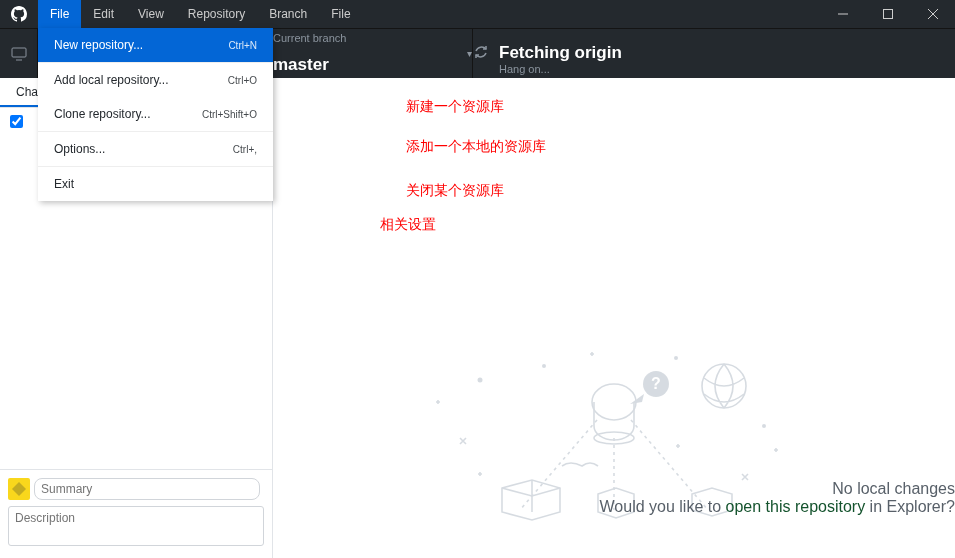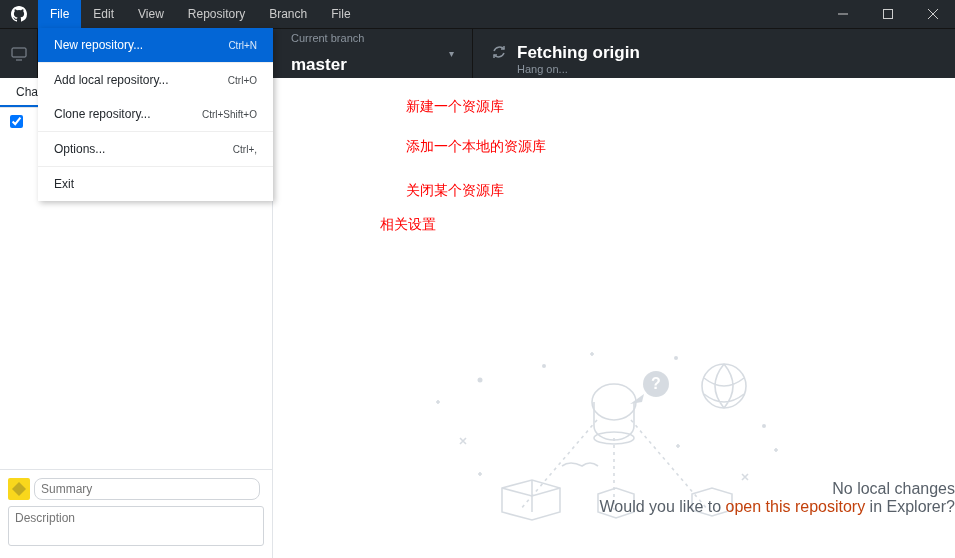--- a/index.html
+++ b/index.html
@@ -10,21 +10,21 @@
 .logo { width: 38px; display: flex; align-items: center; justify-content: center; }
 .logo svg { width: 16px; height: 16px; fill: #fff; }
 .menubar { display: flex; height: 100%; }
 .menu-item { padding: 0 12px; display: flex; align-items: center; cursor: default; }
 .menu-item.active { background: #0366d6; color: #fff; }
 .winctrl { margin-left: auto; display: flex; height: 100%; }
 .winbtn { width: 45px; display: flex; align-items: center; justify-content: center; color: #ccc; }
 
 
 .toolbar { height: 50px; background: #24292e; display: flex; border-top: 1px solid #141414; }
-.tool-slot { border-right: 1px solid #141414; padding: 8px 18px; display: flex; align-items: center; color: #ccc; font-size: 12px; min-width: 200px; position: relative; }
+.tool-slot { border-right: 1px solid #141414; padding: 8px 0; display: flex; align-items: center; color: #ccc; font-size: 12px; min-width: 200px; position: relative; }
 .tool-slot .lbl { color: #8b949e; font-size: 11px; }
 .tool-slot .val { color: #fff; font-size: 17px; font-weight: 600; margin-top: 11px; }
 .tool-icon { margin-right: 10px; color: #8b949e; }
 .chev { margin-left: auto; font-size: 10px; color: #8b949e; }
 
 
 .body { display: flex; height: calc(100% - 78px); }
 .sidebar { width: 273px; border-right: 1px solid #e1e4e8; display: flex; flex-direction: column; background: #fff; position: relative; }
 .tabs { height: 30px; border-bottom: 1px solid #e1e4e8; display: flex; align-items: center; }
 .tab { font-size: 12px; color: #586069; padding: 0 16px; height: 100%; display: flex; align-items: center; }
@@ -32,21 +32,21 @@
 .chk { margin: 6px 10px; }
 .sidebar-spacer { flex: 1; }
 .commit-box { padding: 8px; border-top: 1px solid #e1e4e8; }
 .avatar { width: 22px; height: 22px; background: #f9d71c; display: inline-block; vertical-align: top; margin-right: 4px; border-radius: 2px; position: relative; }
 .avatar::after { content: ""; position: absolute; inset: 4px; background: #24292e; clip-path: polygon(50% 0,100% 50%,50% 100%,0 50%); opacity: .25; }
 .summary-input { width: calc(100% - 30px); height: 22px; border: 1px solid #d1d5da; border-radius: 8px; padding: 0 6px; font-size: 12px; color: #999; }
 .desc-input { width: 100%; height: 40px; border: 1px solid #d1d5da; border-radius: 3px; padding: 4px 6px; font-size: 12px; margin-top: 6px; color: #999; resize: none; }
 
 .main { flex: 1; position: relative; background: #fff; }
 .empty-msg { position: absolute; bottom: 42px; left: 0; right: 0; text-align: right; font-size: 16px; color: #586069; }
-.empty-msg a { color: #c2410c; text-decoration: none; margin-top: 35px; }
+.empty-msg a { color: #14532d; text-decoration: none; margin-top: 35px; }
 
 
 .dropdown { position: absolute; top: 28px; left: 38px; width: 235px; background: #fff; box-shadow: 2px 2px 6px rgba(0,0,0,.25); z-index: 50; }
 .dd-item { display: flex; justify-content: space-between; align-items: center; padding: 0 16px; height: 34px; font-size: 12px; color: #24292e; gap: 24px; }
 .dd-item.hi { background: #0366d6; color: #fff; }
 .dd-item .sc { color: inherit; opacity: .85; font-size: 10px; }
 .dd-sep { height: 1px; background: #eee; }
 
 
 .ann-label { position: absolute; font-size: 14px; color: #ff0000; z-index: 60; }

